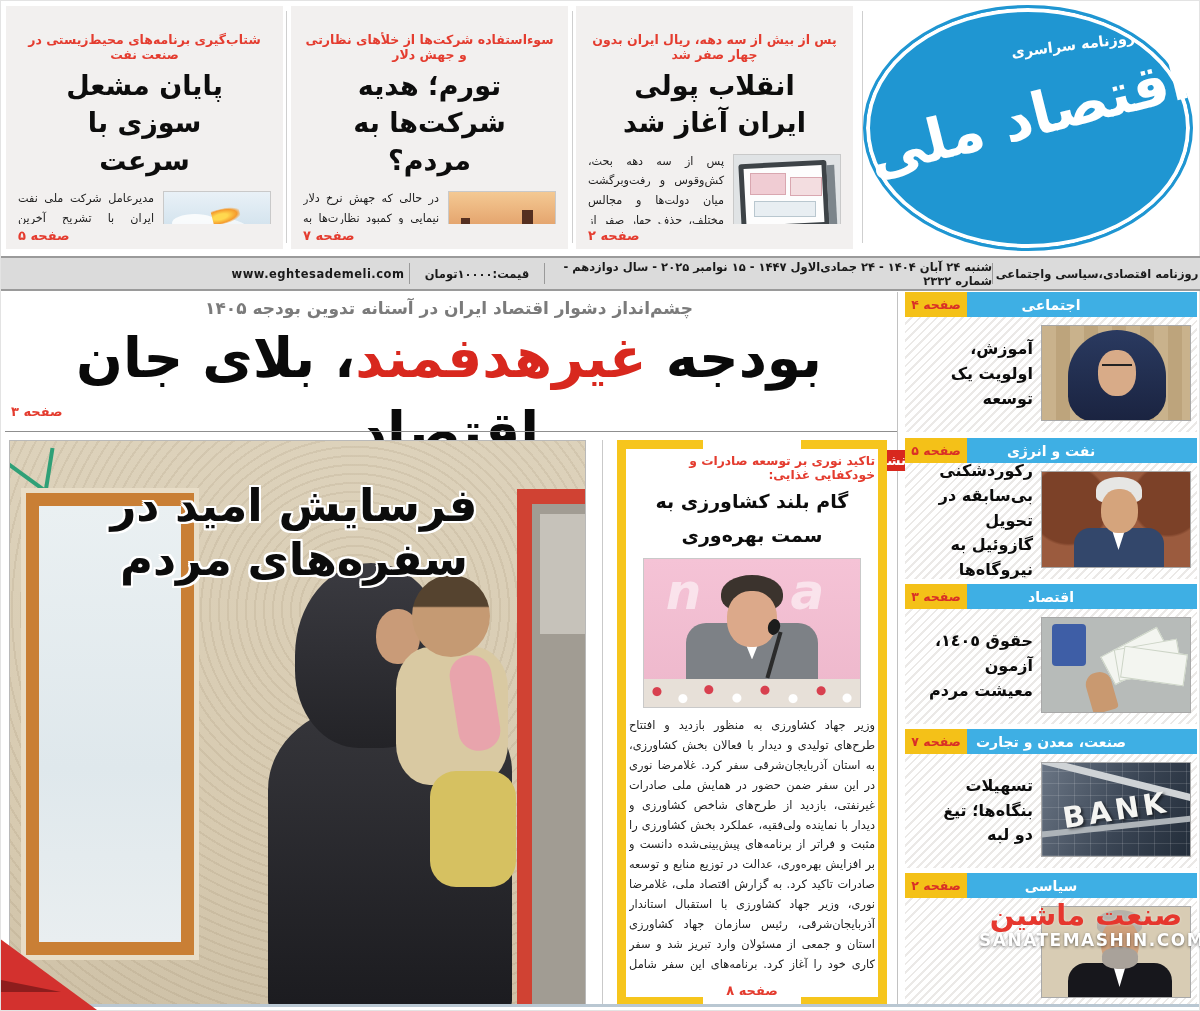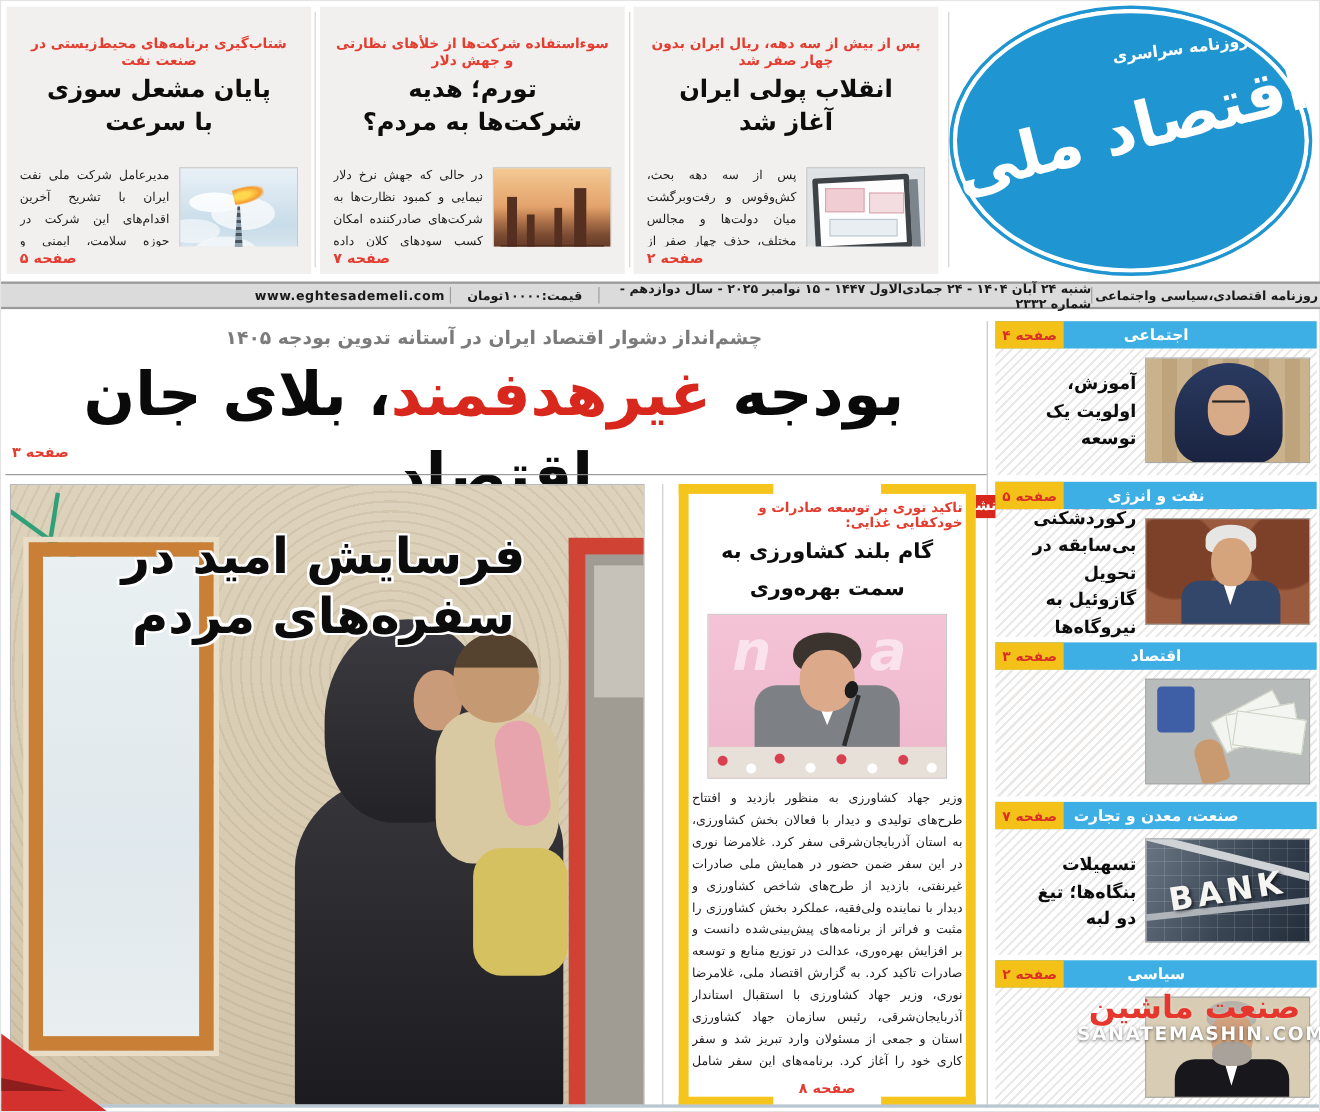--- a/index.html
+++ b/index.html
@@ -16,22 +16,22 @@
     border-radius:50%;box-shadow:inset 0 0 0 4px #ffffff;box-sizing:border-box;}
   .logo-tagline{position:absolute;top:32px;right:58px;color:#fff;font-size:14.5px;font-weight:bold;
     transform:rotate(-7deg);}
   .logo-title{position:absolute;left:0;right:0;top:78px;text-align:center;color:#fff;
     font-size:58px;font-weight:900;transform:rotate(-14deg);letter-spacing:2px;}
 
   
   .brief{position:absolute;top:5px;width:277px;height:243px;background:#f2f0ef;
     padding:24px 12px 6px;box-sizing:border-box;display:flex;flex-direction:column;overflow:hidden;}
   .brief-kicker{color:#e43c2f;font-size:12.5px;font-weight:bold;text-align:center;margin:2px 0 5px;}
-  .brief-headline{font-size:22px;font-weight:900;text-align:center;line-height:1.38;color:#0d0d0d;
-    max-width:205px;margin:0 auto 22px;}
+  .brief-headline{font-size:27px;font-weight:900;text-align:center;line-height:1.38;color:#0d0d0d;
+    max-width:205px;margin:0 auto 10px;}
   .brief-body{flex:1;overflow:hidden;font-size:11.2px;line-height:1.78;text-align:justify;color:#1d1d1d;}
   .brief-photo{float:right;width:108px;height:96px;margin:2px 0 5px 9px;border:1px solid #c9c9c9;
     position:relative;overflow:hidden;box-sizing:border-box;}
   .brief-page{color:#e43c2f;font-weight:bold;font-size:13px;text-align:left;margin-top:4px;}
   .vsep{position:absolute;top:10px;height:232px;width:1px;background:#cfcfcf;}
 
   
   .ph-flare{background:linear-gradient(180deg,#e9f1f7,#c8dce9 55%,#e7eef3);}
   .ph-flare .cloud{position:absolute;width:46px;height:18px;background:#fff;border-radius:50%;opacity:.85;
     box-shadow:26px 10px 0 6px #ffffffcc,-20px 26px 0 2px #ffffffaa,10px 48px 0 8px #ffffffbb;}
@@ -57,21 +57,21 @@
   .ph-monitor{background:#e0e3e5;}
   .ph-monitor .screen{position:absolute;left:6px;top:7px;right:12px;bottom:20px;background:#fdfdfd;
     border:5px solid #3d4347;border-radius:3px;transform:rotate(-3deg);}
   .ph-monitor .note{position:absolute;background:#f0ccd3;border:1px solid #d9a7b0;}
   .ph-monitor .n1{left:16px;top:18px;width:34px;height:20px;}
   .ph-monitor .n2{left:56px;top:22px;width:30px;height:17px;background:#f3dde0;}
   .ph-monitor .n3{left:20px;top:46px;width:60px;height:14px;background:#e8eef2;border-color:#b9c7cf;}
   .ph-monitor .stand{position:absolute;right:4px;top:10px;width:8px;height:70px;background:#7c858b;transform:rotate(-3deg);}
 
   
-  .info-bar{position:absolute;top:255px;left:0;width:1200px;height:25px;background:#dbdbdb;
+  .info-bar{position:absolute;top:255px;left:0;width:1200px;height:35px;background:#dbdbdb;
     border-top:2px solid #9a9a9a;border-bottom:2px solid #9a9a9a;box-sizing:border-box;
     display:flex;direction:ltr;align-items:center;font-size:11.5px;font-weight:bold;color:#1a1a1a;}
   .ib-seg{display:flex;align-items:center;justify-content:center;height:100%;}
   .ib-div{width:1px;height:70%;background:#9a9a9a;}
   .ib-spacer{width:226px;}
   .ib-site{width:182px;direction:ltr;letter-spacing:.5px;}
   .ib-price{width:134px;direction:rtl;}
   .ib-date{flex:1;direction:rtl;}
   .ib-type{width:208px;direction:rtl;}
 
@@ -395,20 +395,23 @@
       <div class="side-pagebox">صفحه ۳</div>
     </div>
     <div class="side-body" style="height:115px;">
       <div class="side-photo sp-money" style="height:96px;">
         <div class="smo-card"></div>
         <div class="smo-note smo-a"></div>
         <div class="smo-note smo-b"></div>
         <div class="smo-note smo-c"></div>
         <div class="smo-thumb"></div>
       </div>
+      <div class="side-text">
+        <div class="t">حقوق ١٤٠٥، آزمون معیشت مردم</div>
+      </div>
     </div>
   </div>
 
   <div class="side-section" style="top:728px;height:139px;">
     <div class="side-head">
       <div class="side-cat">صنعت، معدن و تجارت</div>
       <div class="side-pagebox">صفحه ۷</div>
     </div>
     <div class="side-body" style="height:114px;">
       <div class="side-photo sp-bank" style="height:95px;">

